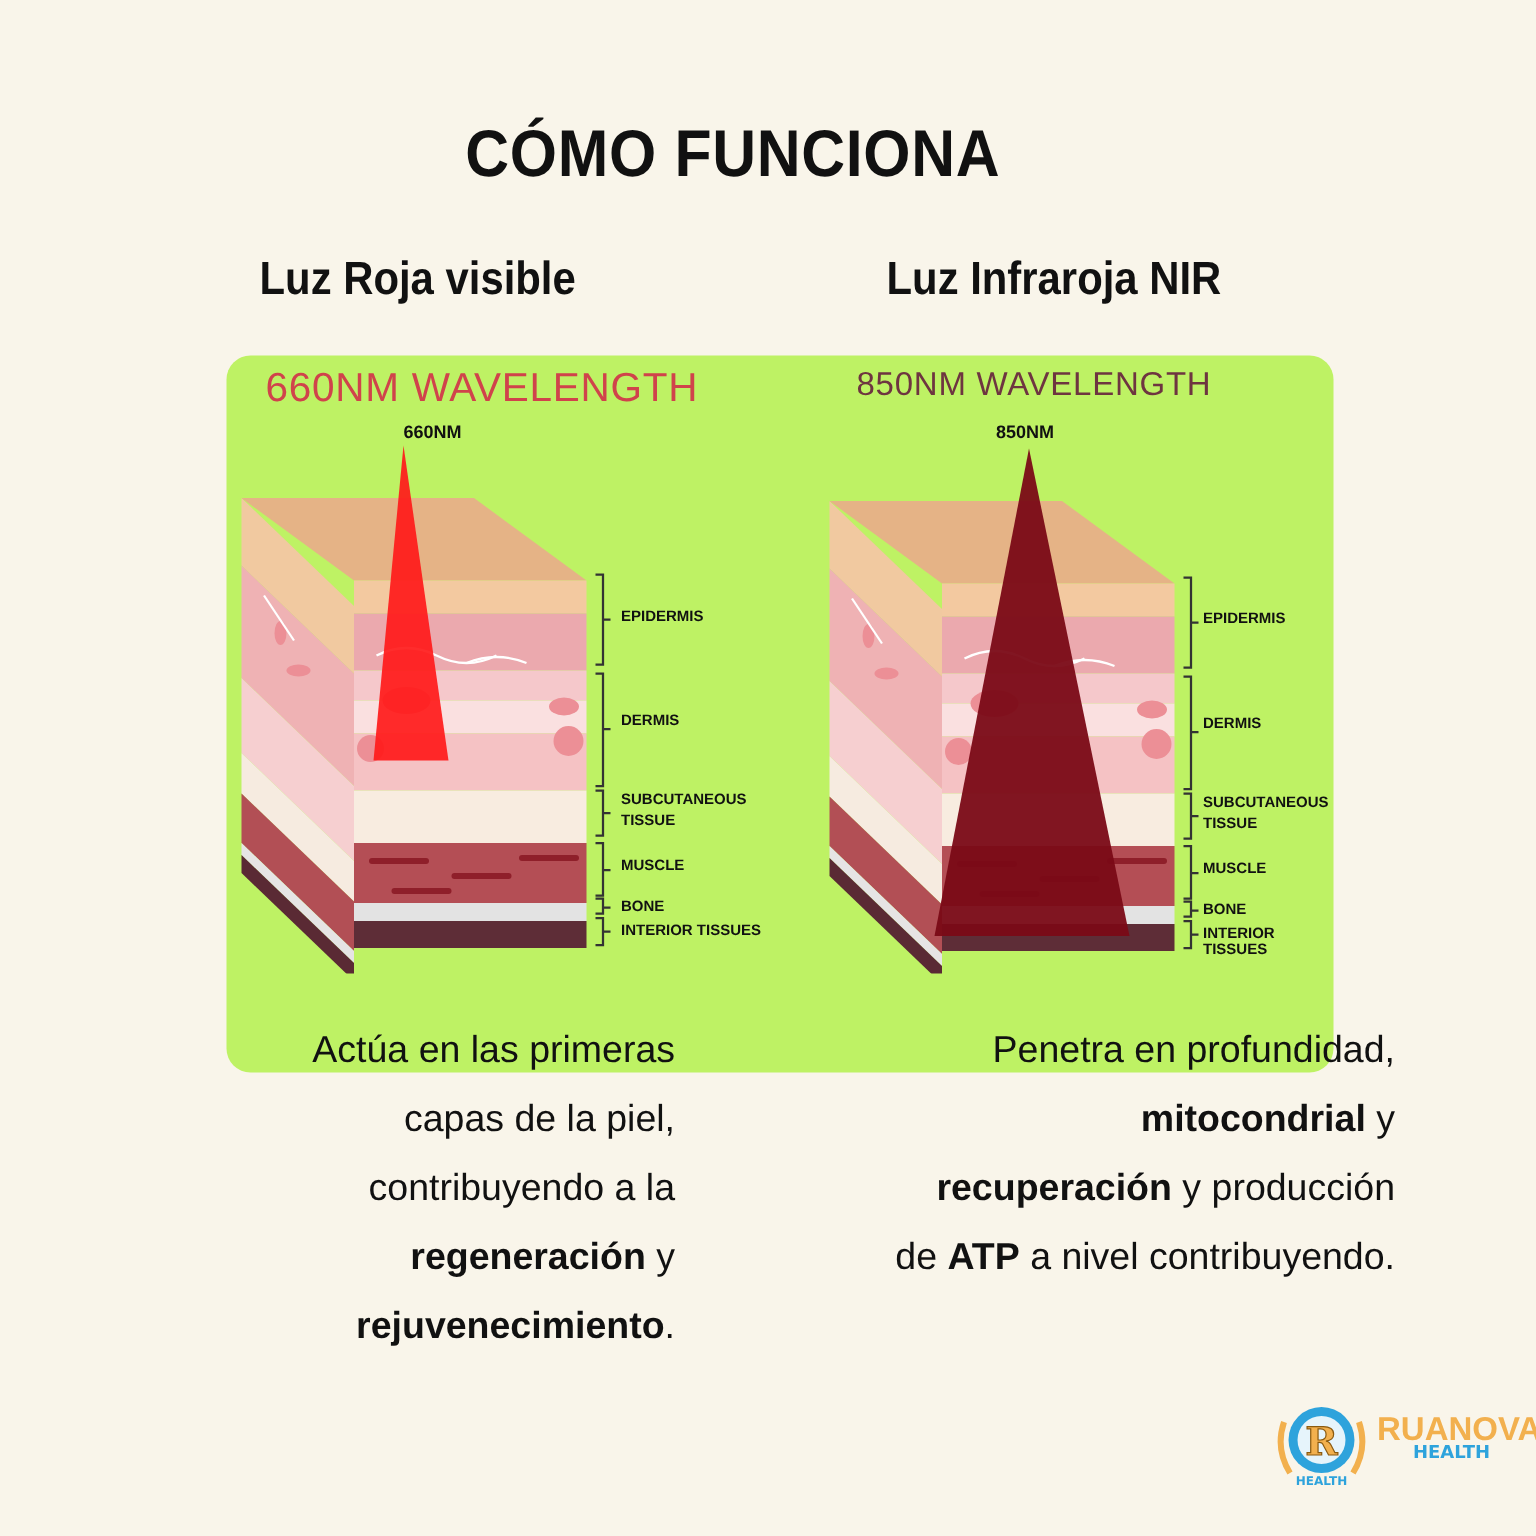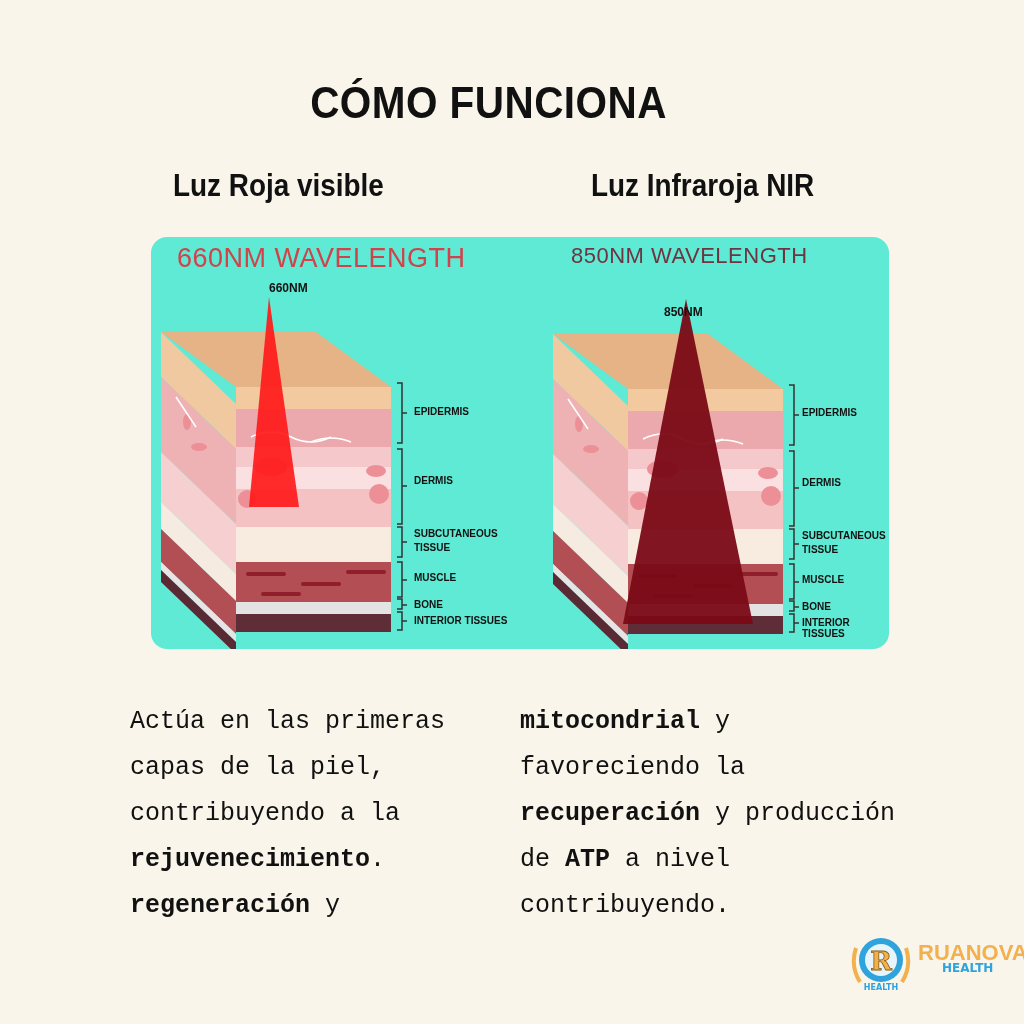--- a/index.html
+++ b/index.html
@@ -1,23 +1,23 @@
 <!DOCTYPE html>
 <html><head>
 <meta charset="utf-8">
 <style>
   html, body { margin:0; padding:0; }
   body { width:1024px; height:1024px; background:#f9f5ea; position:relative; overflow:hidden; font-family:"Liberation Sans", sans-serif; color:#111; }
   .title { position:absolute; top:78px; left:0; width:1062px; text-align:center; font-size:44px; font-weight:bold; letter-spacing:0.5px; transform:scaleX(0.92); transform-origin:left; }
   .sub { position:absolute; top:168px; font-size:31px; font-weight:bold; transform:scaleX(0.9); transform-origin:left; white-space:nowrap; }
   .sub.left { left:173px; }
   .sub.right { left:591px; }
-  .panel { position:absolute; left:151px; top:237px; width:738px; height:412px; background:#5eead4; border-radius:16px; }
+  .panel { position:absolute; left:151px; top:237px; width:738px; height:478px; background:#bef264; border-radius:16px; }
   .panel svg { position:absolute; left:0; top:0; }
-  .desc { position:absolute; top:699px; font-size:27px; line-height:46px; text-align:left; font-family:Liberation Mono, monospace; font-size:25px; }
+  .desc { position:absolute; top:677px; font-size:27px; line-height:46px; text-align:right; font-family:Liberation Sans, sans-serif; font-size:25px; }
   .desc.left { left:130px; width:320px; }
   .desc.right { left:520px; width:410px; }
   .desc b { font-weight:bold; }
   .logo { position:absolute; left:848px; top:930px; width:160px; height:70px; }
   .logo-text-1 { position:absolute; left:70px; top:10px; font-family:Liberation Sans, sans-serif; font-weight:bold; font-size:22px; color:#f2b04e; }
   .logo-text-2 { position:absolute; left:94px; top:31px; font-family:"DejaVu Sans", sans-serif; font-weight:bold; font-size:12px; color:#2ea3dc; }
 </style>
 </head>
 <body>
 
@@ -83,21 +83,21 @@
 
     <g transform="translate(392,2)">
       <use href="#skin-block"></use>
       <polygon points="143,60 80,385 210,385" fill="#7a0a16" opacity="0.95"></polygon>
     </g>
   </svg>
 
   <div style="position:absolute;left:26px;top:6px;font-size:27px;color:#d0434b;letter-spacing:0.5px;">660NM WAVELENGTH</div>
   <div style="position:absolute;left:118px;top:44px;font-size:12px;font-weight:bold;text-align:center;">660NM</div>
   <div style="position:absolute;left:420px;top:6px;font-size:22px;color:#6e3540;letter-spacing:0.5px;">850NM WAVELENGTH</div>
-  <div style="position:absolute;left:513px;top:44px;font-size:12px;font-weight:bold;margin-top:24px;">850NM</div>
+  <div style="position:absolute;left:513px;top:44px;font-size:12px;font-weight:bold;">850NM</div>
 
   <div style="position:absolute;left:263px;top:168px;font-size:10px;font-weight:bold;line-height:13px;">
     <div>EPIDERMIS</div>
   </div>
   <div style="position:absolute;left:263px;top:238px;font-size:10px;font-weight:bold;">DERMIS</div>
   <div style="position:absolute;left:263px;top:290px;font-size:10px;font-weight:bold;line-height:14px;">
     <div>SUBCUTANEOUS</div>
     <div>TISSUE</div>
   </div>
   <div style="position:absolute;left:263px;top:335px;font-size:10px;font-weight:bold;">MUSCLE</div>
@@ -112,27 +112,27 @@
   </div>
   <div style="position:absolute;left:651px;top:337px;font-size:10px;font-weight:bold;">MUSCLE</div>
   <div style="position:absolute;left:651px;top:364px;font-size:10px;font-weight:bold;">BONE</div>
   <div style="position:absolute;left:651px;top:380px;font-size:10px;font-weight:bold;">INTERIOR TISSUES</div>
 </div>
 
 <div class="desc left">
   <div>Actúa en las primeras</div>
   <div>capas de la piel,</div>
   <div>contribuyendo a la</div>
+  <div><b>regeneración</b><span> y</span></div>
   <div><b>rejuvenecimiento</b><span>.</span></div>
-  <div><b>regeneración</b><span> y</span></div>
 </div>
 
 <div class="desc right">
+  <div>Penetra en profundidad,</div>
   <div><b>mitocondrial</b><span> y</span></div>
-  <div>favoreciendo la</div>
   <div><b>recuperación</b><span> y producción</span></div>
   <div><span>de </span><b>ATP</b><span> a nivel contribuyendo.</span></div>
 </div>
 
 <div class="logo">
   <svg width="66" height="66" viewBox="0 0 66 66" style="position:absolute;left:0;top:0;">
     <path d="M8,18 q-6,18 4,34" stroke="#f2b04e" stroke-width="4" fill="none"></path>
     <path d="M58,18 q6,18 -4,34" stroke="#f2b04e" stroke-width="4" fill="none"></path>
     <circle cx="33" cy="30" r="22" fill="#2ea3dc"></circle>
     <circle cx="33" cy="30" r="16" fill="#e6f4fb"></circle>

